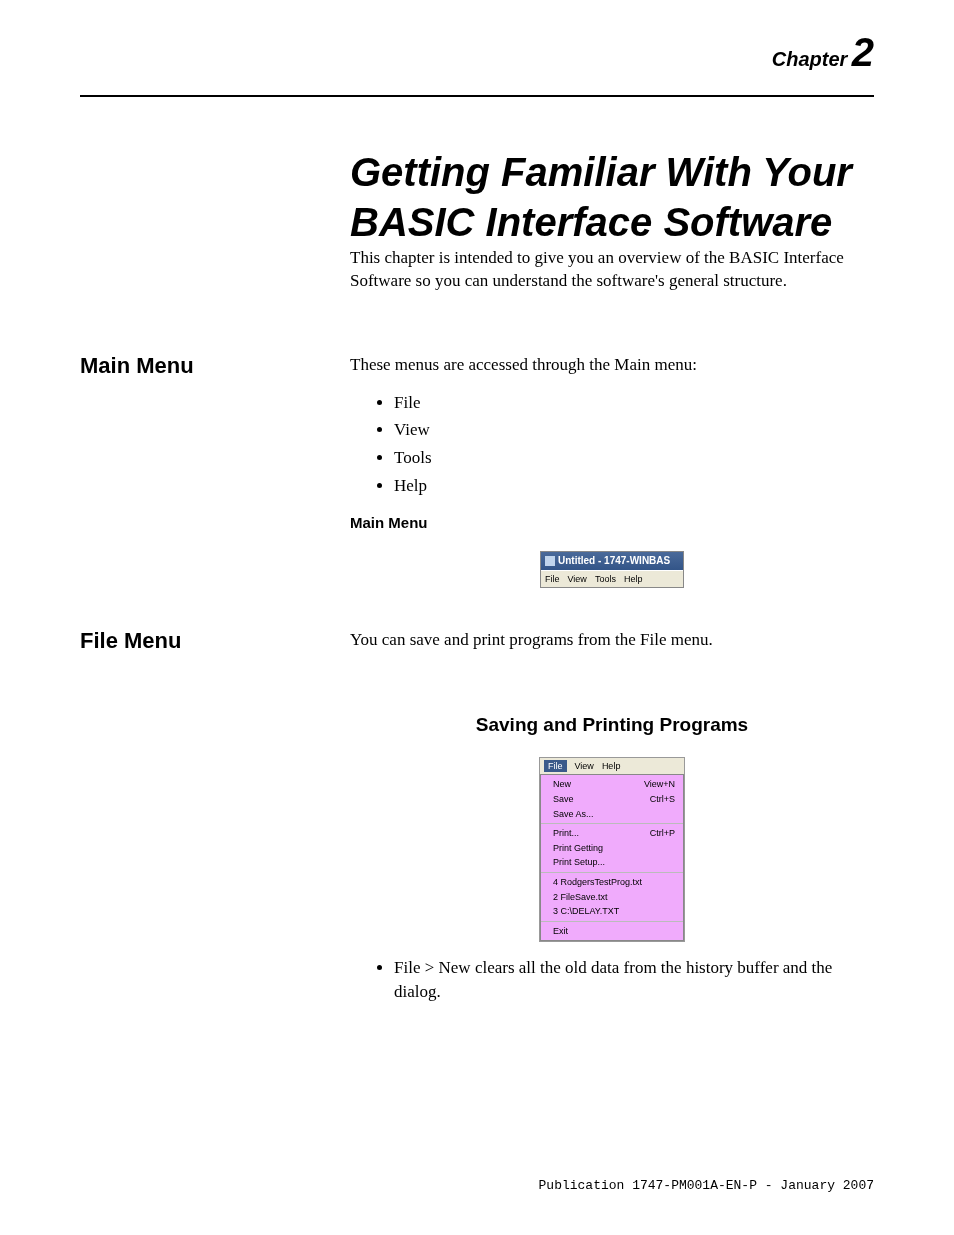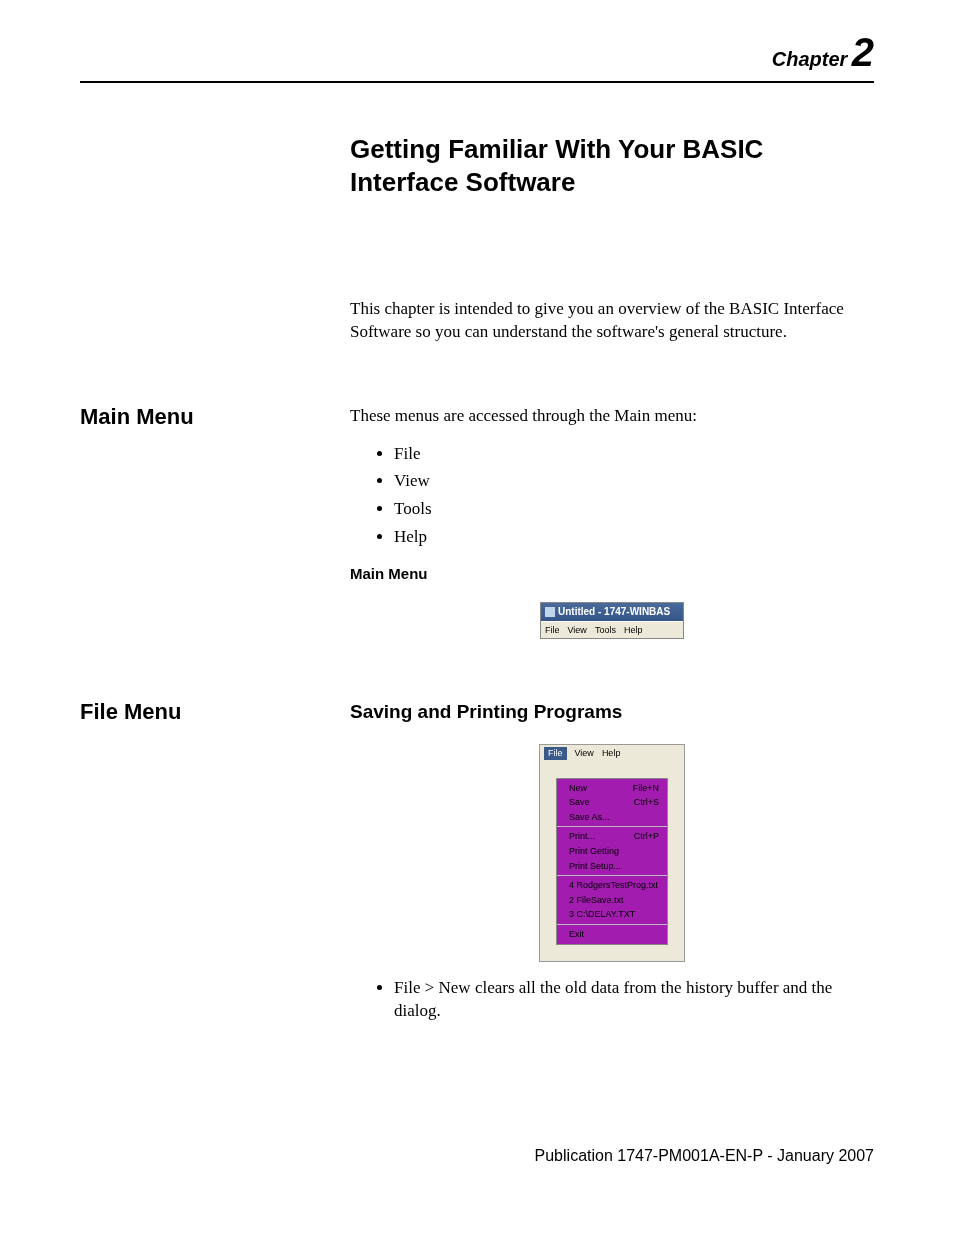--- a/index.html
+++ b/index.html
@@ -12,39 +12,39 @@
       color: #000;
     }
     .page {
       padding: 30px 80px 0 80px;
     }
     .chapter-header {
       text-align: right;
       font-family: Arial, Helvetica, sans-serif;
       font-weight: bold;
       font-style: italic;
-      padding-bottom: 6px;
+      padding-bottom: 20px;
       border-bottom: 2px solid #000;
       margin-bottom: 50px;
     }
     .chapter-label {
       font-size: 20px;
       vertical-align: baseline;
     }
     .chapter-number {
       font-size: 40px;
       vertical-align: baseline;
     }
     .title {
       font-family: Arial, Helvetica, sans-serif;
       font-weight: bold;
-      font-size: 26px;
+      font-size: 40px;
       line-height: 1.25;
       margin-left: 270px;
-      margin-bottom: 100px;
+      font-style: italic;
     }
     .intro {
       margin-left: 270px;
       font-size: 17px;
       line-height: 1.35;
       margin-bottom: 60px;
     }
     .section {
       position: relative;
       margin-bottom: 40px;
@@ -74,20 +74,21 @@
       font-weight: bold;
       font-size: 15px;
       margin-top: 6px;
     }
     .subheading-lg {
       font-family: Arial, Helvetica, sans-serif;
       font-weight: bold;
       font-size: 19px;
       margin-top: 60px;
       margin-bottom: 14px;
+      text-align: center;
     }
     .centered-figure {
       display: flex;
       justify-content: center;
       margin-top: 18px;
       margin-bottom: 14px;
     }
     
     .win1 {
       width: 144px;
@@ -130,40 +131,40 @@
       display: flex;
       gap: 8px;
       padding: 2px 4px;
     }
     .filemenu-top .active {
       background: #3a5a8a;
       color: #fff;
       padding: 0 4px;
     }
     .filemenu-drop {
-      background: #a21caf;
+      background: #f0abfc;
       border: 1px solid #888;
-      margin: 16px;
+      margin: 0;
     }
     .filemenu-group {
       border-bottom: 1px solid #bbb;
       padding: 2px 0;
     }
     .filemenu-group:last-child { border-bottom: none; }
     .filemenu-row {
       display: flex;
       justify-content: space-between;
       padding: 1px 8px 1px 12px;
     }
     .footer {
       position: absolute;
-      bottom: 70px;
+      bottom: 42px;
       right: 80px;
-      font-family: Liberation Sans, sans-serif;
-      font-size: 16px;
+      font-family: Liberation Mono, monospace;
+      font-size: 13px;
     }
   </style>
 </head>
 <body>
 
 <div class="page">
   <div class="chapter-header">
     <span class="chapter-label">Chapter</span>
     <span> </span>
     <span class="chapter-number">2</span>
@@ -197,34 +198,35 @@
             <span>Help</span>
           </div>
         </div>
       </div>
     </div>
   </div>
 
   <div class="section">
     <div class="section-label">File Menu</div>
     <div class="section-content">
+      <p>You can save and print programs from the File menu.</p>
       <div class="subheading-lg">Saving and Printing Programs</div>
 
       <div class="centered-figure">
         <div class="filemenu">
           <div class="filemenu-top">
             <span class="active">File</span>
             <span>View</span>
             <span>Help</span>
           </div>
           <div class="filemenu-drop">
             <div class="filemenu-group">
               <div class="filemenu-row">
                   <span>New</span>
-                  <span>File+N</span>
+                  <span>View+N</span>
                 </div>
               <div class="filemenu-row">
                   <span>Save</span>
                   <span>Ctrl+S</span>
                 </div>
               <div class="filemenu-row">
                   <span>Save As...</span>
                   <span></span>
                 </div>
             </div>

